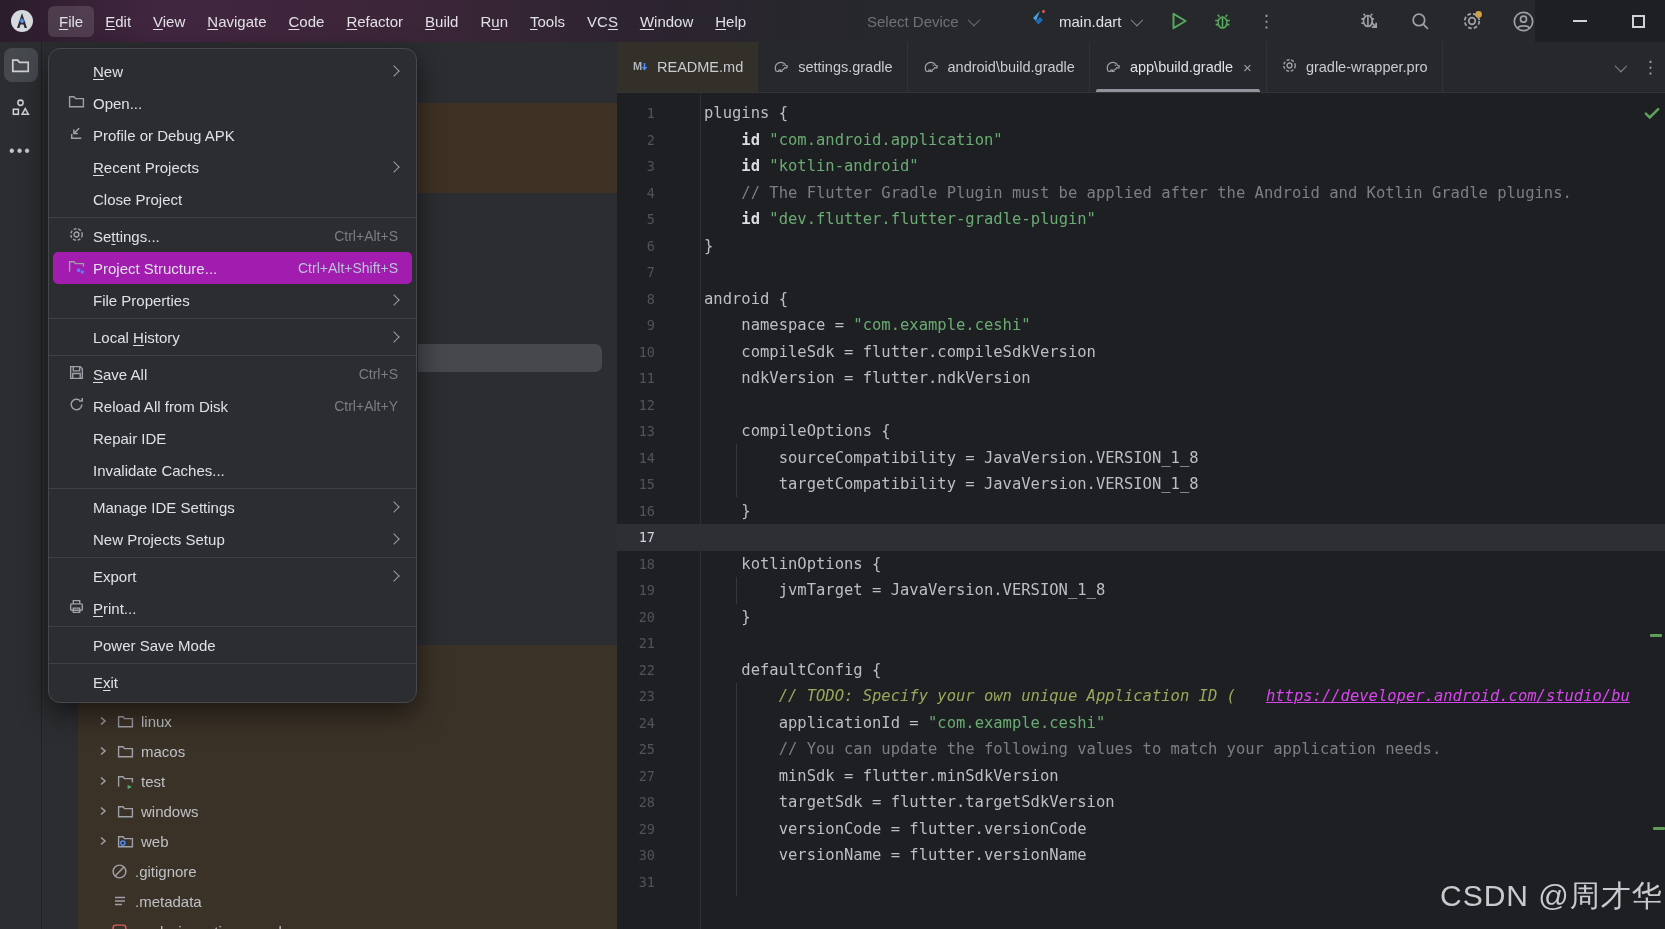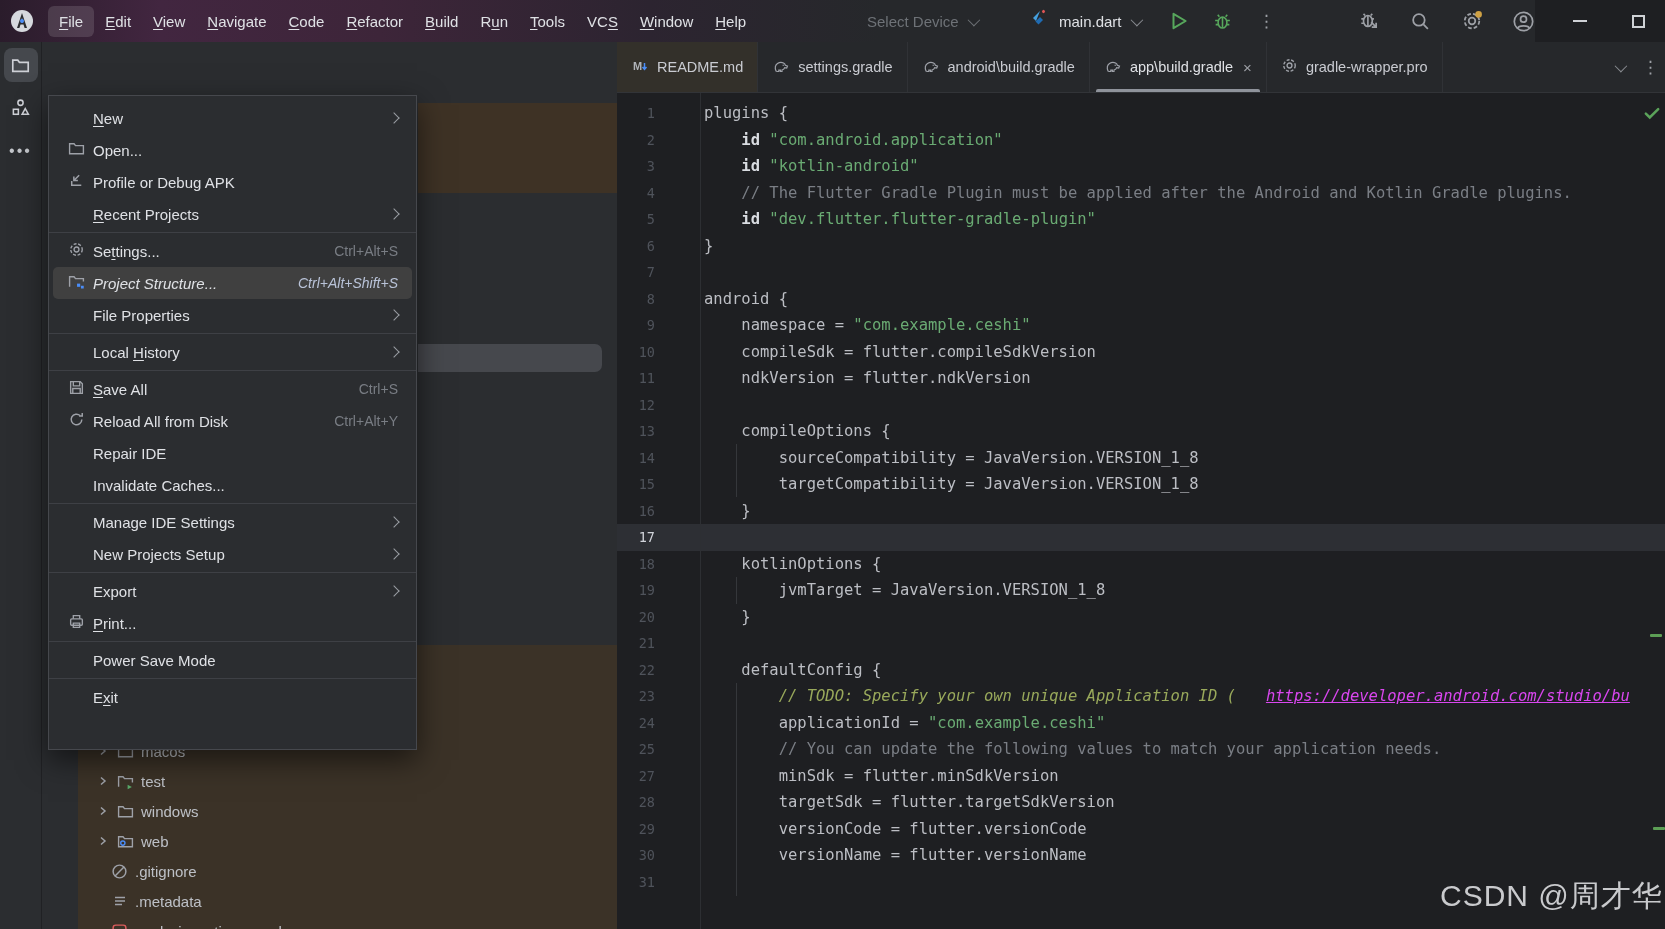--- a/index.html
+++ b/index.html
@@ -36,23 +36,23 @@
   .band-bottom { position:absolute; left:36px; top:603px; width:539px; height:284px; background:#3b3227; }
   .sel-row { position:absolute; left:376px; top:302px; width:184px; height:28px; background:#46484d; border-radius:0 7px 7px 0; }
   .tree { position:absolute; left:0; top:664px; width:575px; }
   .tree-row { height:30px; display:flex; align-items:center; padding-left:53px; color:#bdc0c6; font-size:15px; }
   .tree-chev { width:16px; margin-right:6px; display:flex; justify-content:center; }
   .tree-ico { width:17px; margin-right:7px; display:flex; justify-content:center; margin-left:16px; }
   .tree-row.haschev .tree-ico { margin-left:0; }
 
   
   .popup { position:absolute; left:48px; top:48px; width:369px; height:655px; background:#2b2d30;
-           border:1px solid #46484d; border-radius:0; box-shadow:0 10px 28px rgba(0,0,0,.55); padding:6px 0; z-index:50;margin-top:47px; }
+           border:1px solid #46484d; border-radius:12px; box-shadow:0 10px 28px rgba(0,0,0,.55); padding:6px 0; z-index:50; }
   .pm-row { height:32px; display:flex; align-items:center; padding:0 14px 0 12px; margin:0 4px; border-radius:5px; }
-  .pm-row.sel { background:#404040;font-style:italic; }
+  .pm-row.sel { background:#a21caf; }
   .pm-ico { width:22px; display:flex; justify-content:center; margin-right:6px; }
   .pm-label { color:#dfe1e5; font-size:15px; flex:1; white-space:nowrap; }
   .pm-label u { text-decoration:underline; text-underline-offset:2px; }
   .pm-short { color:#797d84; font-size:14px; }
   .pm-row.sel .pm-short { color:#b9c3d8; }
   .pm-sep { height:1px; background:#3e4045; margin:2px 0; }
   .pm-sub { width:8px; height:8px; border-right:1.6px solid #9a9da3; border-top:1.6px solid #9a9da3; transform:rotate(45deg); }
 
   
   .editor { position:absolute; left:617px; top:42px; width:1048px; height:887px; background:#1e1f22; }
@@ -404,20 +404,24 @@
               <path d="M10.5 3 L5.5 8 M5.5 4.2 v3.8 h3.8"></path>
             </svg></span>
         </span>
         <span class="pm-label">Profile or Debug APK</span>
       </div>
       <div class="pm-row">
         <span class="pm-ico"></span>
         <span class="pm-label"><u>R</u>ecent Projects</span>
         <span class="pm-sub"></span>
       </div>
+      <div class="pm-row">
+        <span class="pm-ico"></span>
+        <span class="pm-label">Close Project</span>
+      </div>
       <div class="pm-sep"></div>
       <div class="pm-row">
         <span class="pm-ico">
           <span><svg width="17" height="17" viewBox="0 0 16 16" stroke="#9ea1a8" stroke-width="1.3" fill="none">
               <circle cx="8" cy="8" r="2.3"></circle>
               <circle cx="8" cy="8" r="5.4" stroke-dasharray="2.8 1.6"></circle>
             </svg></span>
         </span>
         <span class="pm-label">Se<u>t</u>tings...</span>
         <span class="pm-short">Ctrl+Alt+S</span>

